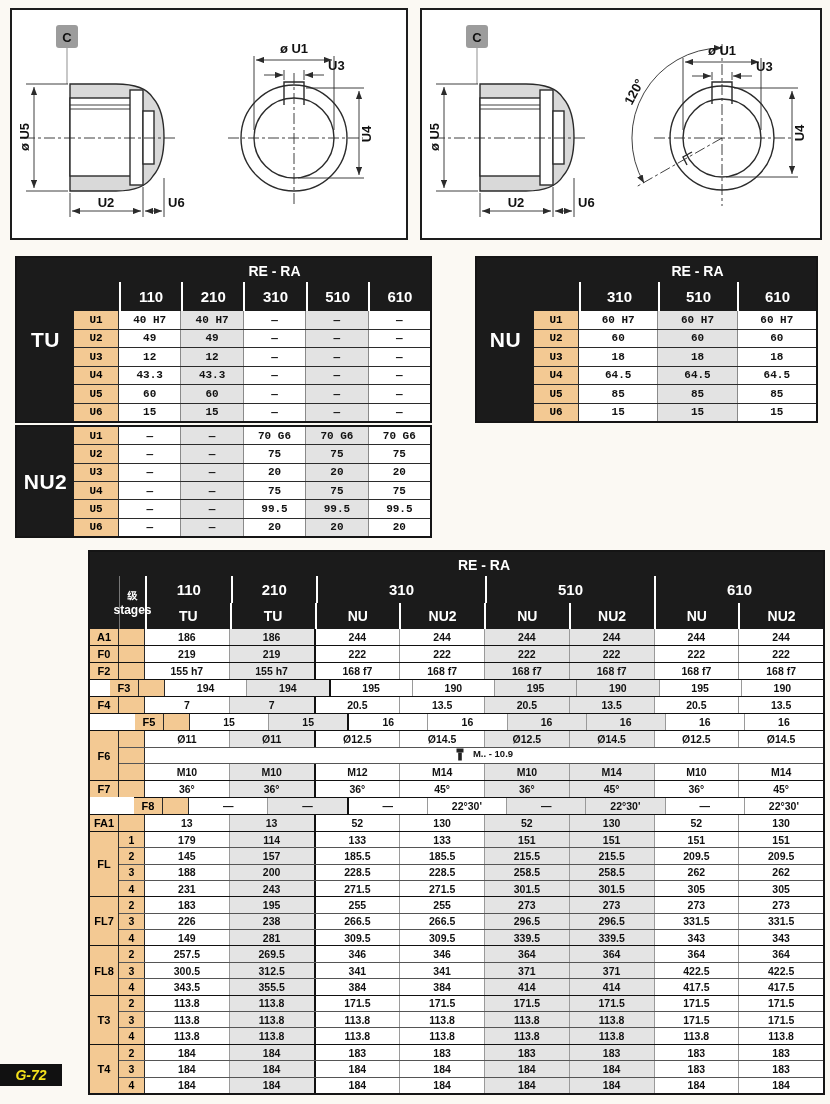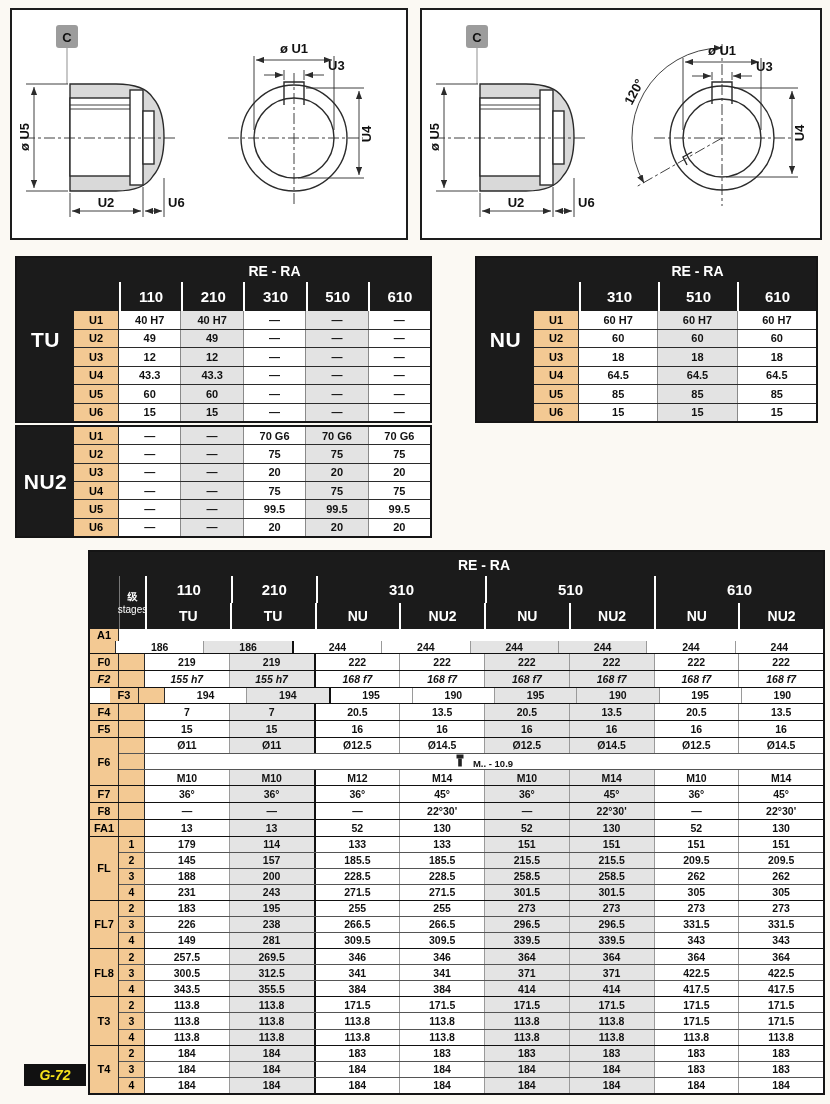--- a/index.html
+++ b/index.html
@@ -27,21 +27,21 @@
   .model-cell { width:57px; background:#1b1b1b; color:#fff; display:flex; align-items:center;
                 justify-content:center; font-weight:bold; font-size:21px; letter-spacing:.5px; }
   .st-body { flex:1; display:flex; flex-direction:column; }
   .st-title { height:24px; line-height:26px; background:#1b1b1b; color:#fff; font-weight:bold;
               font-size:14px; text-align:center; padding-left:45px; }
   .st-cols { display:flex; height:29px; background:#1b1b1b; color:#fff; }
   .st-spacer { width:45px; }
   .st-colhead { flex:1; display:flex; align-items:center; justify-content:center;
                 font-weight:bold; font-size:15px; border-left:2px solid #fff; }
   .st-rows { flex:1; display:flex; flex-direction:column; }
-  .st-row { flex:1; display:flex; }
+  .st-row { flex:1; display:flex;font-family:Liberation Mono, monospace; }
   .st-row + .st-row { border-top:1.5px solid #2b2b2b; }
   .st-rowlabel { width:45px; background:#f3c993; font-weight:bold; font-size:11px;
                  display:flex; align-items:center; justify-content:center; border-right:1.3px solid #2b2b2b; }
   .st-cell { flex:1; display:flex; align-items:center; justify-content:center;
              font-weight:bold; font-size:11px; color:#111; }
   .st-cell + .st-cell { border-left:1px solid #8a8a8a; }
   .st-cell.gray { background:#e3e3e3; }
 
   
   #table-main { position:absolute; left:88px; top:550px; width:737px; height:545px;
@@ -52,41 +52,41 @@
   .mt-models { display:flex; height:26px; background:#1b1b1b; color:#fff; }
   .mt-spacer { width:55px; }
   .mt-ghead { display:flex; align-items:center; justify-content:center; font-weight:bold;
               font-size:15px; border-left:2px solid #fff; }
   .mt-mhead { flex:1; display:flex; align-items:center; justify-content:center;
               font-weight:bold; font-size:14px; border-left:2px solid #fff; }
   .mt-stagehead { position:absolute; left:29px; top:24px; width:26px; height:53px;
                   display:flex; flex-direction:column; align-items:center; justify-content:center;
                   color:#fff; border-left:1px solid #777; }
   .mt-stagehead .cn { font-size:10px; font-weight:bold; }
-  .mt-stagehead .en { font-size:10px; font-weight:normal; }
+  .mt-stagehead .en { font-size:12px; font-weight:bold; }
   .mt-body { flex:1; display:flex; flex-direction:column; }
   .mt-group { display:flex; }
   .mt-group + .mt-group { border-top:1.8px solid #111; }
   .mt-glabel { width:29px; background:#f3c993; border-right:1.2px solid #2b2b2b;
                display:flex; align-items:center; justify-content:center; font-weight:bold; font-size:11px; }
   .mt-rows { flex:1; display:flex; flex-direction:column; }
   .mt-row { flex:1; display:flex; }
   .mt-row + .mt-row { border-top:1px solid #555; }
   .mt-stage { width:26px; background:#f3c993; border-right:1.2px solid #2b2b2b;
               display:flex; align-items:center; justify-content:center; font-weight:bold; font-size:10.5px; }
   .mt-cell { flex:1; display:flex; align-items:center; justify-content:center;
              font-weight:bold; font-size:10.5px; color:#111; }
   .mt-cell + .mt-cell { border-left:1px solid #9a9a9a; }
   .mt-cell.gray { background:#e4e4e4; }
   .mt-cell.thick { border-left:2px solid #111; }
-  .mt-note { flex:1; display:flex; align-items:flex-end; justify-content:center; gap:8px;
+  .mt-note { flex:1; display:flex; align-items:flex-start; justify-content:center; gap:8px;
              font-weight:bold; font-size:9.5px; color:#111; background:#fff; }
 
   
-  .page-badge { position:absolute; left:24px; top:1064px; width:62px; height:22px; background:#111;
+  .page-badge { position:absolute; left:0; top:1064px; width:62px; height:22px; background:#111;
                 color:#f5e11c; font-weight:bold; font-style:italic; font-size:14px;
                 display:flex; align-items:center; justify-content:center; }
 </style>
 </head>
 <body>
 
 <div class="page">
 
   <div class="drawing-box" id="draw-left">
     <svg viewBox="0 0 394 228" width="394" height="228">
@@ -407,21 +407,21 @@
         <div class="mt-mhead">NU</div>
         <div class="mt-mhead">NU2</div>
         <div class="mt-mhead">NU</div>
         <div class="mt-mhead">NU2</div>
       </div>
       <div class="mt-stagehead">
         <span class="cn">级</span>
         <span class="en">stages</span>
       </div>
       <div class="mt-body">
-        <div class="mt-group" style="flex-grow: 1; flex-basis: 0px; flex-direction: column;">
+        <div class="mt-group" style="flex-grow: 1; flex-basis: 0px;">
           <div class="mt-glabel">A1</div>
           <div class="mt-rows">
             <div class="mt-row">
               <div class="mt-stage"></div>
               <div class="mt-cell">186</div>
               <div class="mt-cell gray">186</div>
               <div class="mt-cell thick">244</div>
               <div class="mt-cell">244</div>
               <div class="mt-cell gray">244</div>
               <div class="mt-cell gray">244</div>
@@ -439,21 +439,21 @@
               <div class="mt-cell gray">219</div>
               <div class="mt-cell thick">222</div>
               <div class="mt-cell">222</div>
               <div class="mt-cell gray">222</div>
               <div class="mt-cell gray">222</div>
               <div class="mt-cell">222</div>
               <div class="mt-cell">222</div>
             </div>
           </div>
         </div>
-        <div class="mt-group" style="flex-grow: 1; flex-basis: 0px; font-style: italic;">
+        <div class="mt-group" style="flex-grow: 1; flex-basis: 0px;">
           <div class="mt-glabel">F2</div>
           <div class="mt-rows">
             <div class="mt-row">
               <div class="mt-stage"></div>
               <div class="mt-cell">155 h7</div>
               <div class="mt-cell gray">155 h7</div>
               <div class="mt-cell thick">168 f7</div>
               <div class="mt-cell">168 f7</div>
               <div class="mt-cell gray">168 f7</div>
               <div class="mt-cell gray">168 f7</div>
@@ -487,21 +487,21 @@
               <div class="mt-cell gray">7</div>
               <div class="mt-cell thick">20.5</div>
               <div class="mt-cell">13.5</div>
               <div class="mt-cell gray">20.5</div>
               <div class="mt-cell gray">13.5</div>
               <div class="mt-cell">20.5</div>
               <div class="mt-cell">13.5</div>
             </div>
           </div>
         </div>
-        <div class="mt-group" style="flex-grow: 1; flex-basis: 0px;">
+        <div class="mt-group" style="flex-grow: 1; flex-basis: 0px; padding-left: 45px;">
           <div class="mt-glabel">F5</div>
           <div class="mt-rows">
             <div class="mt-row">
               <div class="mt-stage"></div>
               <div class="mt-cell">15</div>
               <div class="mt-cell gray">15</div>
               <div class="mt-cell thick">16</div>
               <div class="mt-cell">16</div>
               <div class="mt-cell gray">16</div>
               <div class="mt-cell gray">16</div>
@@ -556,21 +556,21 @@
               <div class="mt-cell gray">36°</div>
               <div class="mt-cell thick">36°</div>
               <div class="mt-cell">45°</div>
               <div class="mt-cell gray">36°</div>
               <div class="mt-cell gray">45°</div>
               <div class="mt-cell">36°</div>
               <div class="mt-cell">45°</div>
             </div>
           </div>
         </div>
-        <div class="mt-group" style="flex-grow: 1; flex-basis: 0px;">
+        <div class="mt-group" style="flex-grow: 1; flex-basis: 0px; margin-left: 44px;">
           <div class="mt-glabel">F8</div>
           <div class="mt-rows">
             <div class="mt-row">
               <div class="mt-stage"></div>
               <div class="mt-cell">—</div>
               <div class="mt-cell gray">—</div>
               <div class="mt-cell thick">—</div>
               <div class="mt-cell">22°30'</div>
               <div class="mt-cell gray">—</div>
               <div class="mt-cell gray">22°30'</div>

